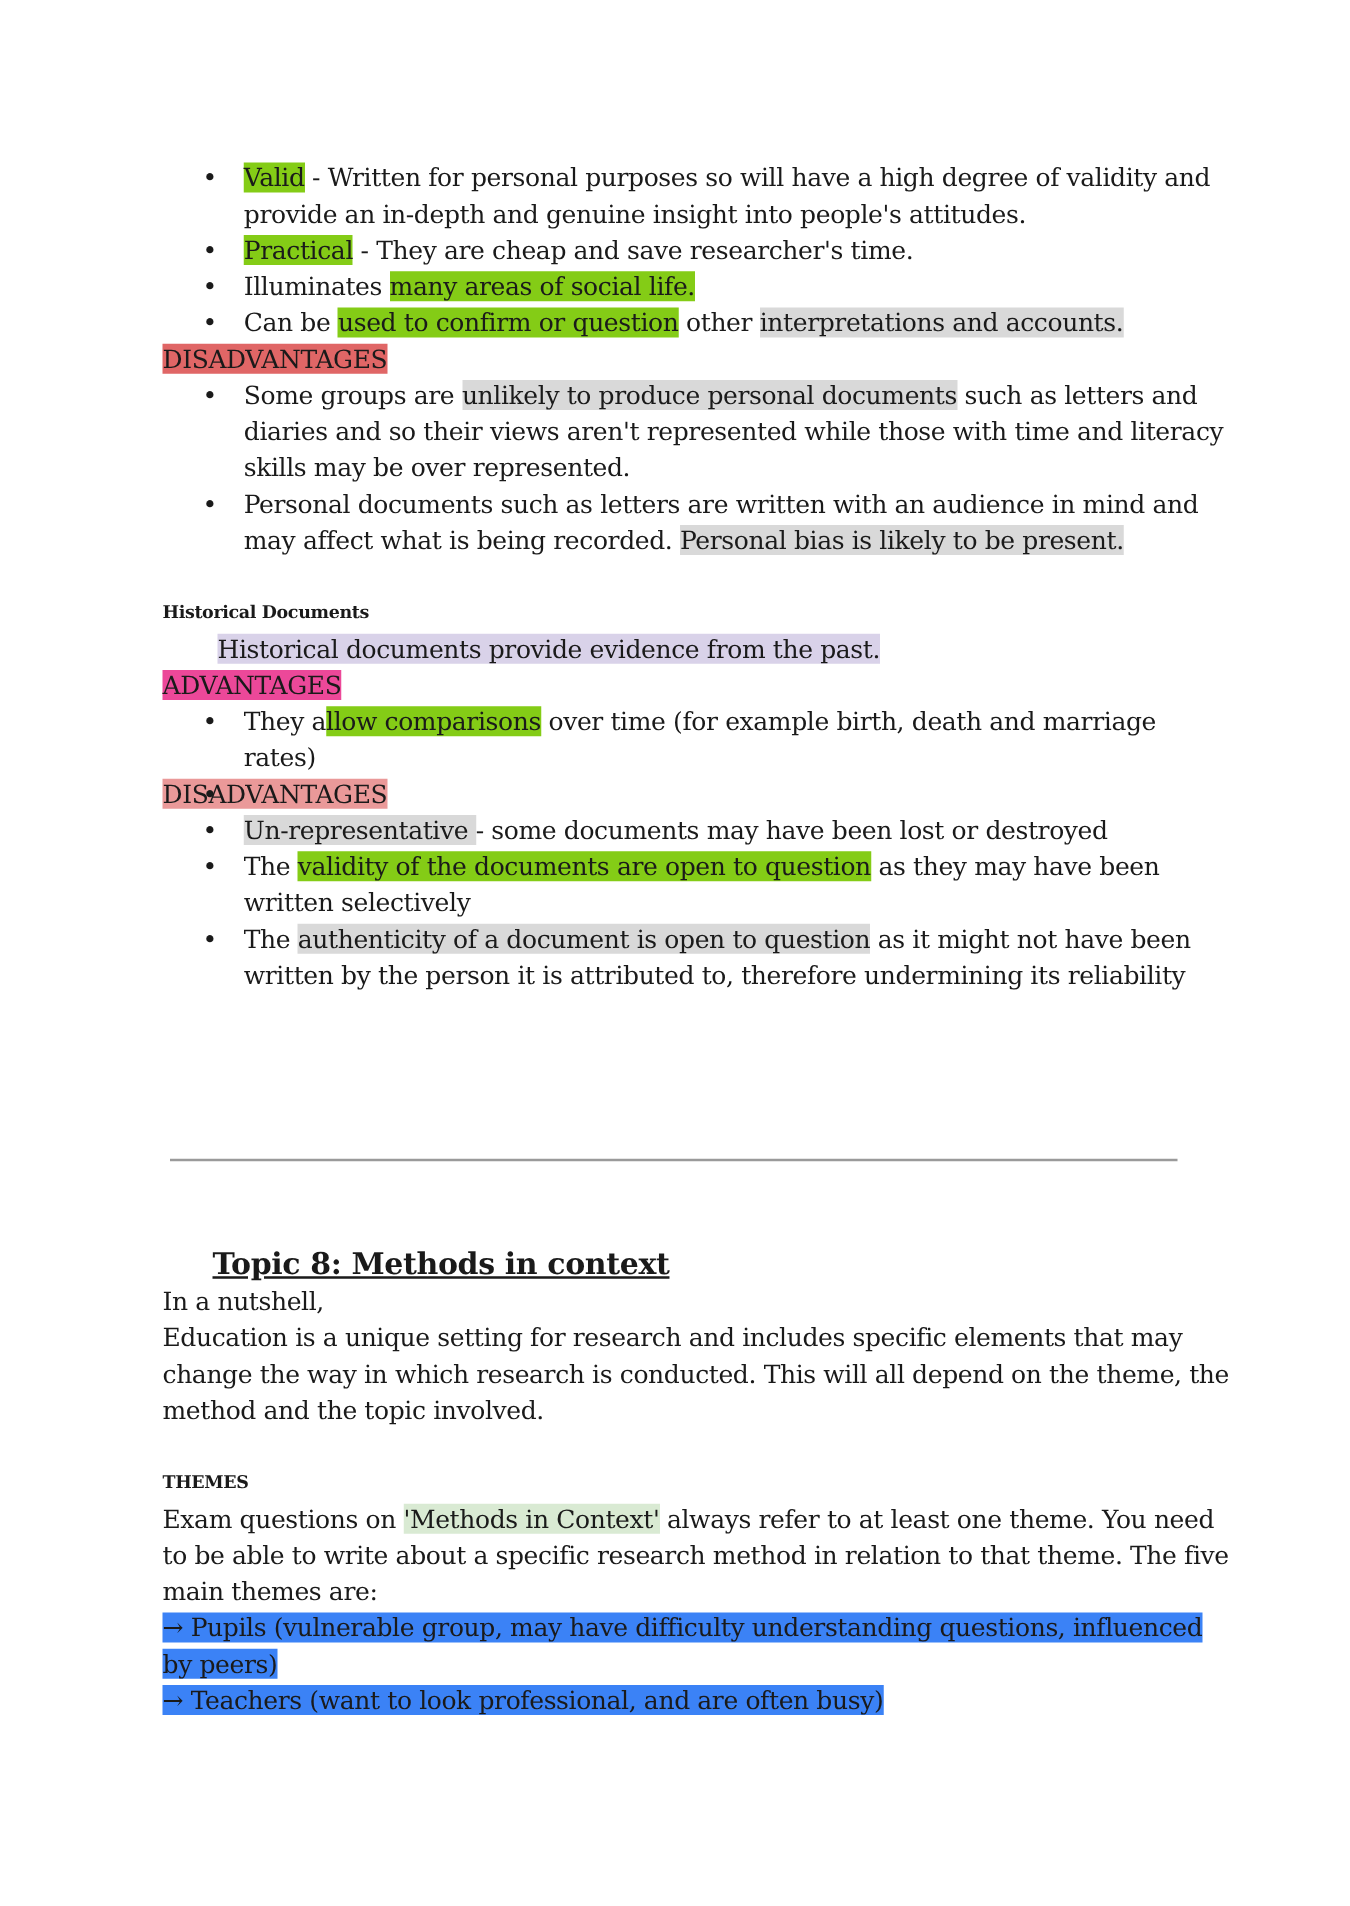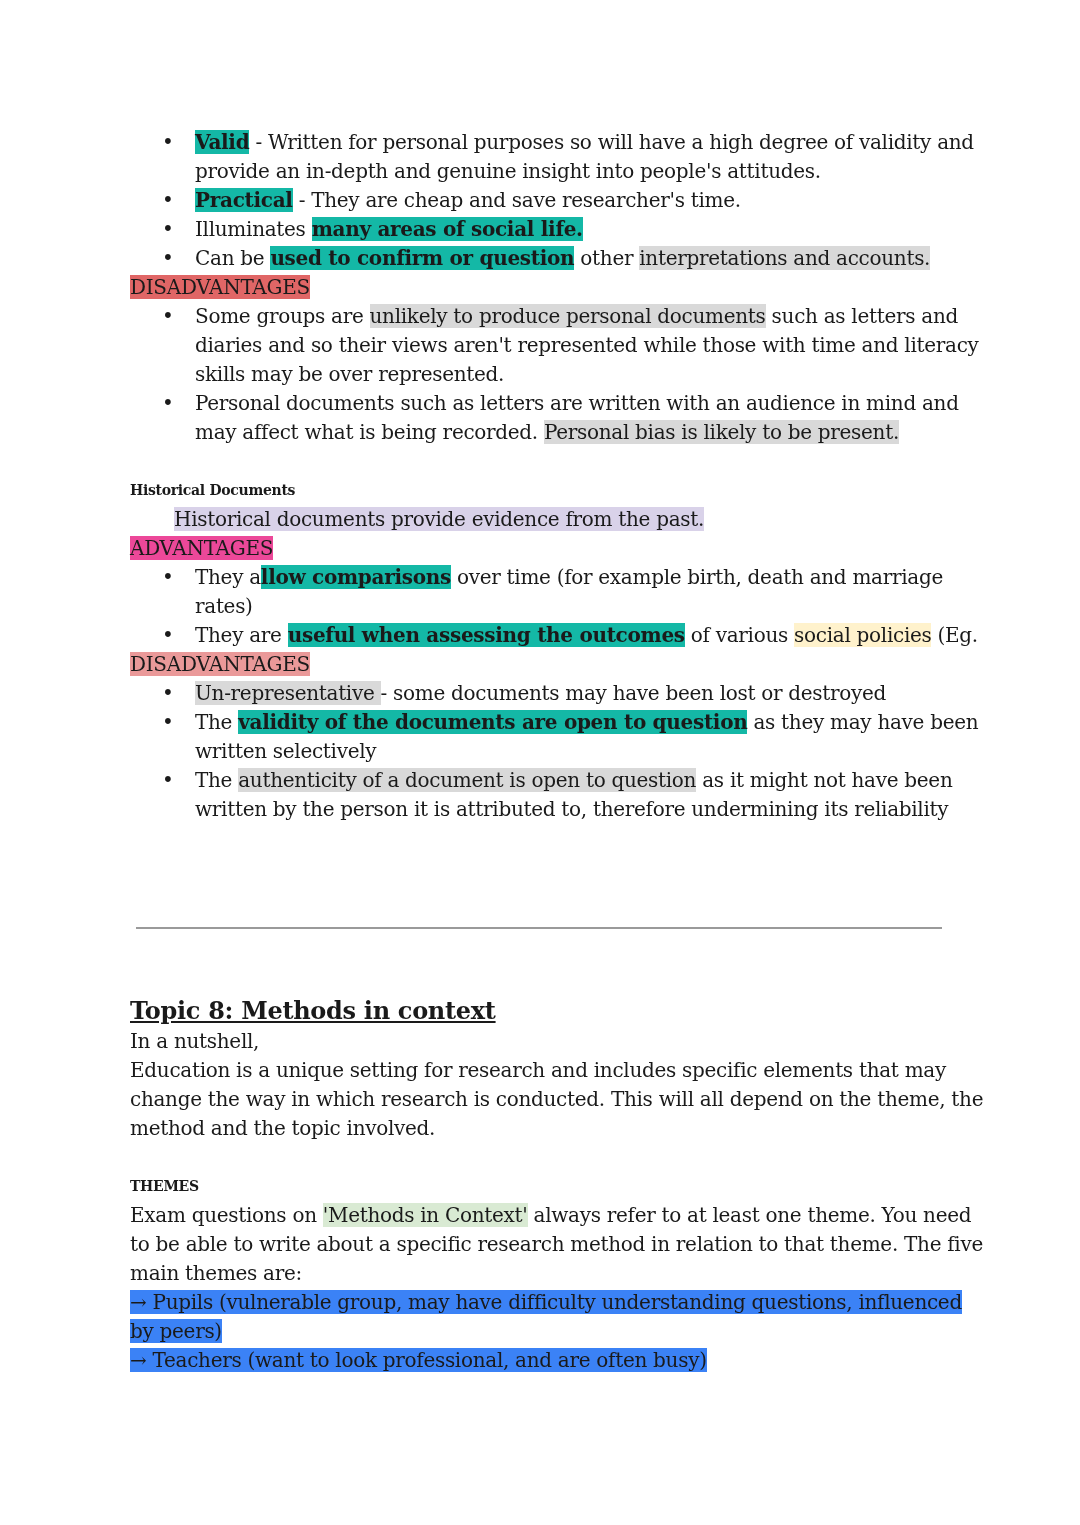--- a/index.html
+++ b/index.html
@@ -4,31 +4,31 @@
 <style>
   html, body { margin:0; padding:0; background:#ffffff; }
   body { width:1080px; height:1525px; position:relative; overflow:hidden;
          font-family:"DejaVu Serif","Liberation Serif",serif; color:#1a1a1a; }
   .page { position:absolute; left:130px; top:128px; width:820px;
           font-size:20px; line-height:29px; letter-spacing:-0.3px; }
   .line { display:block; white-space:nowrap; }
   ul { margin:0; padding:0 0 0 65px; list-style:none; }
   li { position:relative; }
   li::before { content:"\2022"; position:absolute; left:-33px; top:0; font-size:20px; }
-  .hl-blue { background:#14b8a6;font-weight:bold; }
+  .hl-blue { background:#84cc16; }
   .hl-gray { background:#d9d9d9; }
   .hl-red { background:#e06666; }
   .hl-pink { background:#ea9999; }
   .hl-green { background:#ec4899; }
   .hl-purple { background:#d9d2e9;margin-left:44px; }
   .hl-yellow { background:#fff2cc; }
   .hl-lightgreen { background:#d9ead3; }
   .hl-rose { background:#3b82f6; }
   .h-bold { font-weight:bold; font-size:14px; }
-  .topic { font-weight:bold; font-size:24px; text-decoration:underline; line-height:32px; }
+  .topic { font-weight:bold; font-size:24px; text-decoration:underline; line-height:32px;margin-left:40px; }
   .gap { height:29px; }
   .rule { position:absolute; left:136px; top:927px; width:806px; height:2px; background:#9a9a9a; }
 </style>
 </head>
 <body>
 
 <div class="page">
   <ul>
     <li>
       <span class="line"><span class="hl-blue">Valid</span><span> - Written for personal purposes so will have a high degree of validity and</span></span>
@@ -60,21 +60,20 @@
   <div class="gap"></div>
   <span class="line h-bold">Historical Documents</span>
   <span class="line"><span class="hl-purple">Historical documents provide evidence from the past.</span></span>
   <span class="line"><span class="hl-green">ADVANTAGES</span></span>
   <ul>
     <li>
       <span class="line"><span>They a</span><span class="hl-blue">llow comparisons</span><span> over time (for example birth, death and marriage</span></span>
       <span class="line">rates)</span>
     </li>
     <li>
-      <span class="line"><span>They are </span><span class="hl-blue">useful when assessing the outcomes</span><span> of various </span><span class="hl-yellow">social policies</span><span> (Eg.</span></span>
     </li>
   </ul>
   <span class="line"><span class="hl-pink">DISADVANTAGES</span></span>
   <ul>
     <li>
       <span class="line"><span class="hl-gray">Un-representative </span><span>- some documents may have been lost or destroyed</span></span>
     </li>
     <li>
       <span class="line"><span>The </span><span class="hl-blue">validity of the documents are open to question</span><span> as they may have been</span></span>
       <span class="line">written selectively</span>

